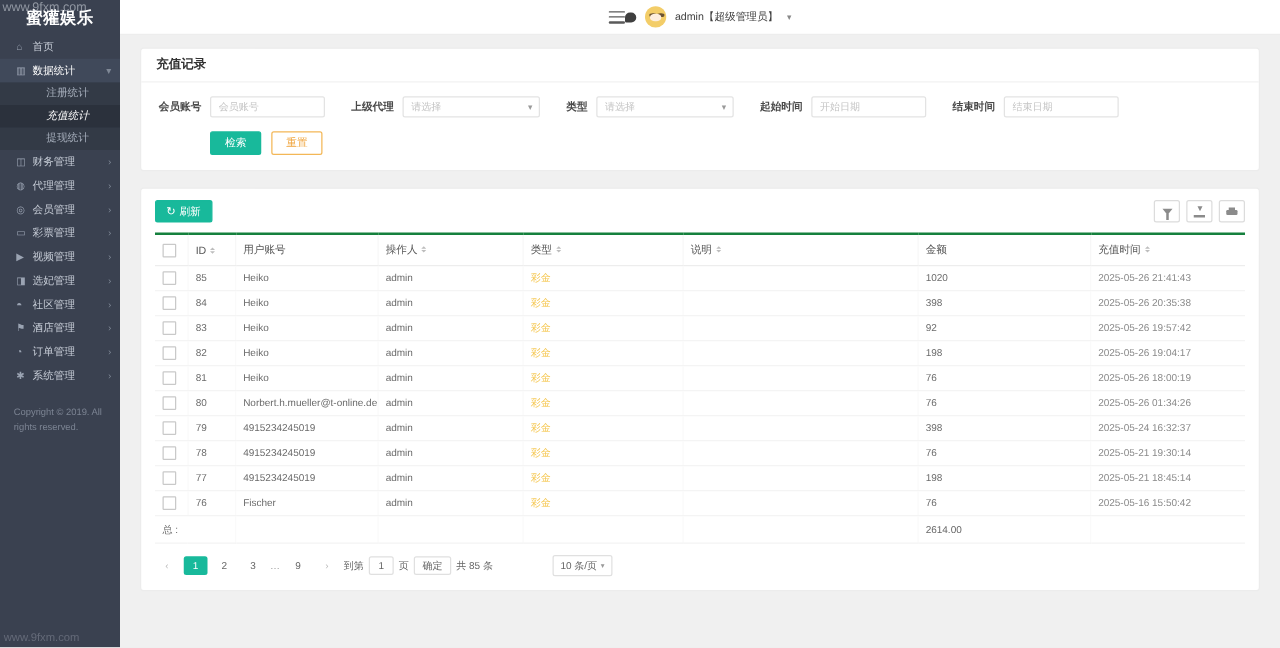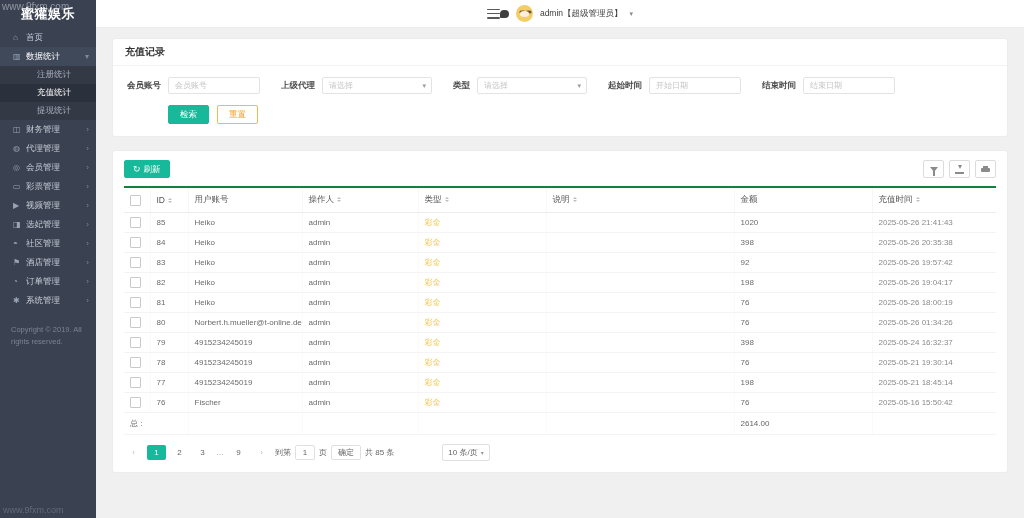--- a/index.html
+++ b/index.html
@@ -9,21 +9,21 @@
   
   .sidebar{position:absolute;left:0;top:0;width:96px;height:518px;background:#3a4150;z-index:2;}
   .logo{height:28px;line-height:28px;text-align:center;color:#fff;font-size:13px;font-weight:bold;letter-spacing:.5px;}
   .nav-group{height:19px;display:flex;align-items:center;padding:0 7px 0 13px;color:#c6ccd6;font-size:8.5px;cursor:pointer;}
   .nav-group.open{background:#40495a;color:#fff;}
   .nav-icon{width:13px;font-size:8px;color:#9aa3b2;flex:0 0 13px;}
   .nav-label{flex:1;white-space:nowrap;overflow:hidden;}
   .nav-caret{font-size:8px;color:#7f8896;}
   .submenu{background:#333a46;}
   .submenu-item{height:18px;display:flex;align-items:center;padding-left:37px;font-size:8.5px;color:#a8b0bd;cursor:pointer;}
-  .submenu-item.active{background:#2b313c;color:#fff;}
+  .submenu-item.active{background:#2b313c;color:#fff;font-style:italic;}
   .copyright{margin-top:14px;padding:0 11px;font-size:7.5px;color:#7c8493;line-height:1.55;}
   .wm{position:absolute;pointer-events:none;z-index:6;font-size:10px;}
   .wm-t{left:2px;top:1px;color:rgba(215,220,228,.55);}
   .wm-b{left:3px;bottom:3px;font-size:9px;color:rgba(150,156,168,.45);}
 
   
   .topbar{position:absolute;left:96px;right:0;top:0;height:28px;background:#fff;border-bottom:1px solid #ededed;
           display:flex;align-items:center;justify-content:center;padding:0 12px;box-sizing:border-box;z-index:3;}
   .hamburger{width:13px;height:10px;display:flex;flex-direction:column;justify-content:space-between;cursor:pointer;}
   .hamburger i{display:block;height:1.5px;background:#5a5a5a;border-radius:1px;}

